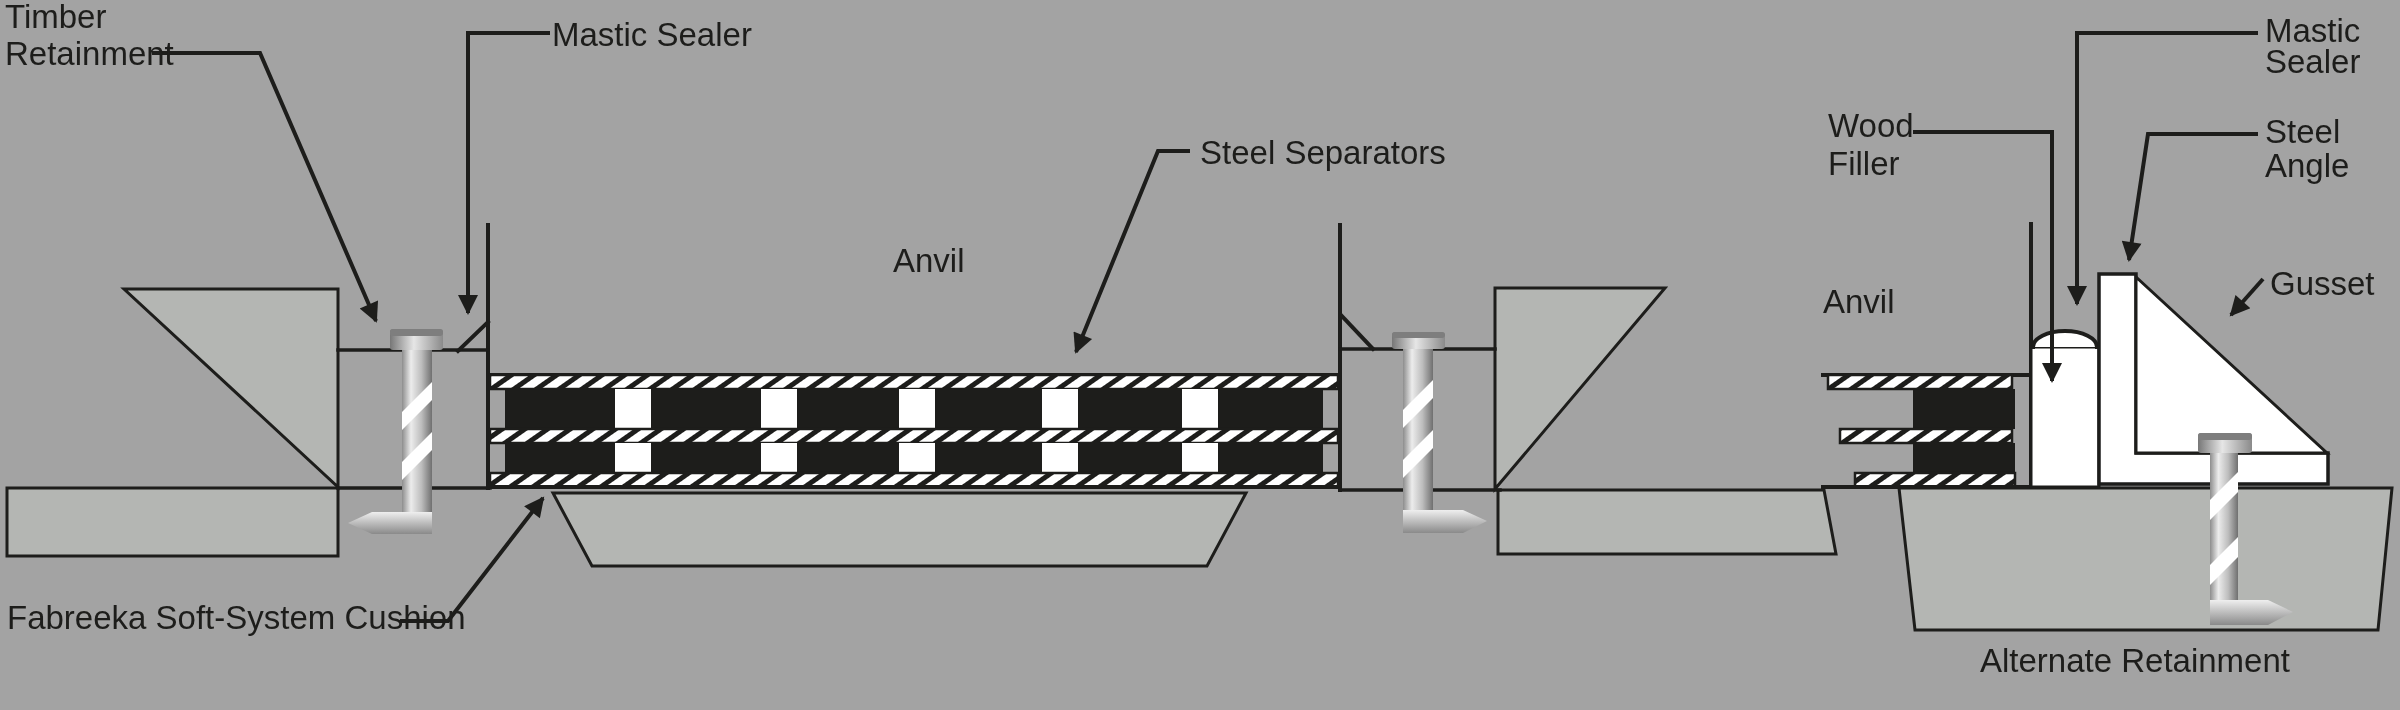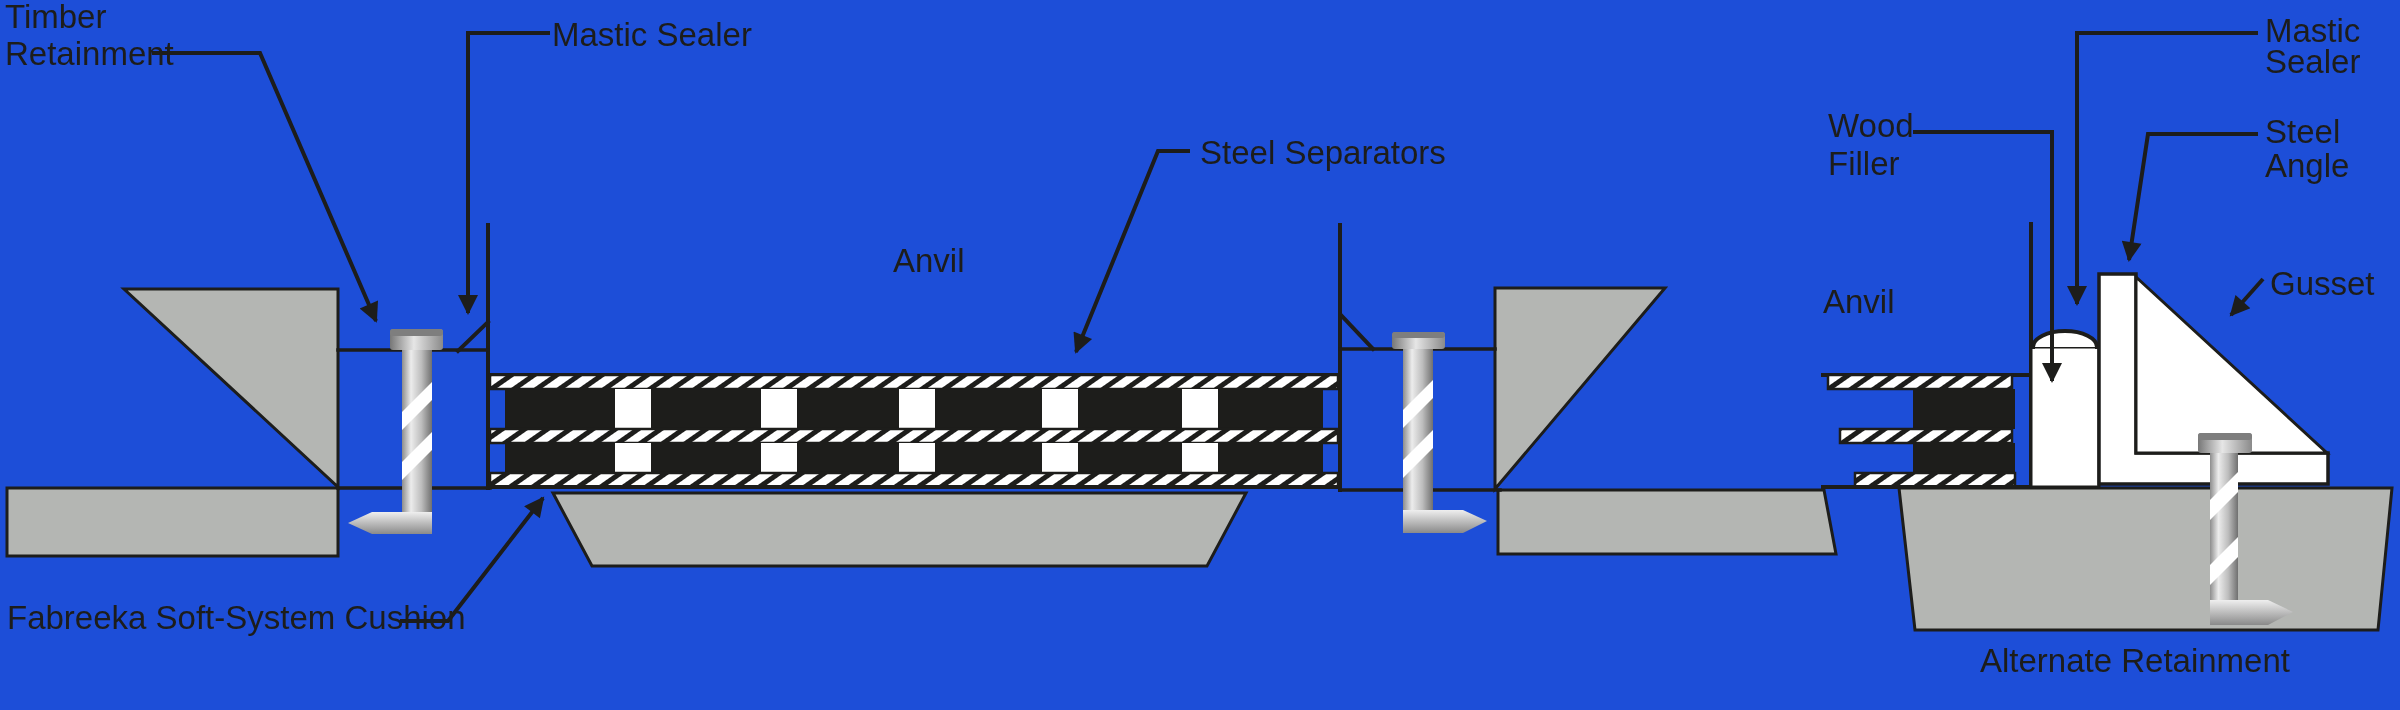--- a/index.html
+++ b/index.html
@@ -1,16 +1,16 @@
 <!DOCTYPE html>
 <html><head>
 <meta charset="utf-8">
 <style>
   html,body{margin:0;padding:0;background:#ffffff;}
-  .stage{position:relative;width:2400px;height:710px;background:#1d4ed8;overflow:hidden;}
+  .stage{position:relative;width:2400px;height:710px;background:#a3a3a3;overflow:hidden;}
   svg{display:block;}
   text{font-family:"Liberation Sans","DejaVu Sans",sans-serif;font-size:33px;fill:#1d1d1b;}
 </style>
 </head>
 <body>
 
 <div class="stage">
 <svg viewBox="0 0 2400 710" width="2400" height="710">
   <defs>
     <linearGradient id="boltGrad" x1="0" y1="0" x2="1" y2="0">

